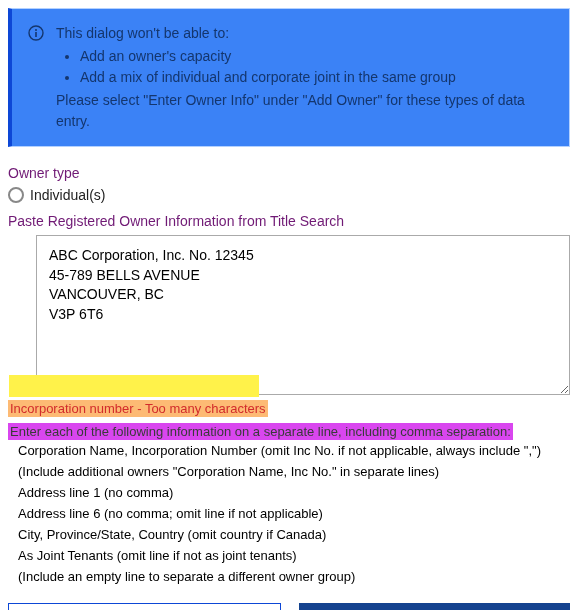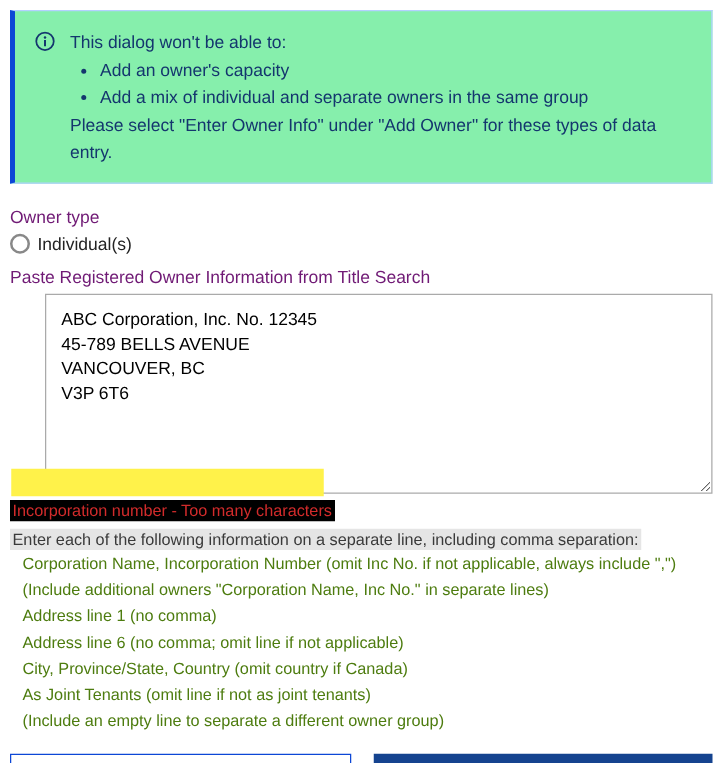--- a/index.html
+++ b/index.html
@@ -7,21 +7,21 @@
       font-family: -apple-system, BlinkMacSystemFont, "Segoe UI", Arial, sans-serif;
       font-size: 14px;
       color: #222;
       background: #fff;
       width: 578px;
       padding: 8px;
     }
     .info-box {
       border: 1px solid #b3d1ff;
       border-left: 4px solid #0d47d6;
-      background: #86efac;
+      background: #3b82f6;
       padding: 14px 16px;
       display: flex;
       gap: 12px;
       margin-bottom: 18px;
     }
     .info-icon {
       flex-shrink: 0;
       width: 16px;
       height: 16px;
       margin-top: 2px;
@@ -94,37 +94,37 @@
       bottom: 1px;
       left: 1px;
       width: 250px;
       height: 22px;
       background: #fff24a;
       pointer-events: none;
     }
     .error-text {
       color: #d22b2b;
       font-size: 13px;
-      background: #000000;
+      background: #fdba74;
       display: inline-block;
       padding: 1px 2px;
       margin-top: 2px;
     }
     .instructions {
       margin-top: 6px;
     }
     .instr-head {
-      background: #e5e5e5;
+      background: #d946ef;
       color: #3a3a3a;
       font-size: 13px;
       padding: 1px 2px;
       display: inline-block;
     }
     .instr-line {
-      color: #4d7c0f;
+      color: #000000;
       font-size: 13px;
       padding: 3px 0 3px 10px;
     }
     .button-row {
       display: flex;
       gap: 18px;
       margin-top: 16px;
     }
     .btn {
       flex: 1;
@@ -152,21 +152,21 @@
     <svg viewBox="0 0 16 16" width="16" height="16">
       <circle cx="8" cy="8" r="7" fill="none" stroke="#14366e" stroke-width="1.4"></circle>
       <circle cx="8" cy="5" r="1" fill="#14366e"></circle>
       <rect x="7.2" y="7" width="1.6" height="5" fill="#14366e"></rect>
     </svg>
   </span>
   <div class="info-content">
     <div>This dialog won't be able to:</div>
     <ul>
       <li>Add an owner's capacity</li>
-      <li>Add a mix of individual and separate owners in the same group</li>
+      <li>Add a mix of individual and corporate joint in the same group</li>
     </ul>
     <div>Please select "Enter Owner Info" under "Add Owner" for these types of data entry.</div>
   </div>
 </div>
 
 <div class="label">Owner type</div>
 
 <div class="radio-row">
   <div class="radio-item">
     <span class="radio"></span>

